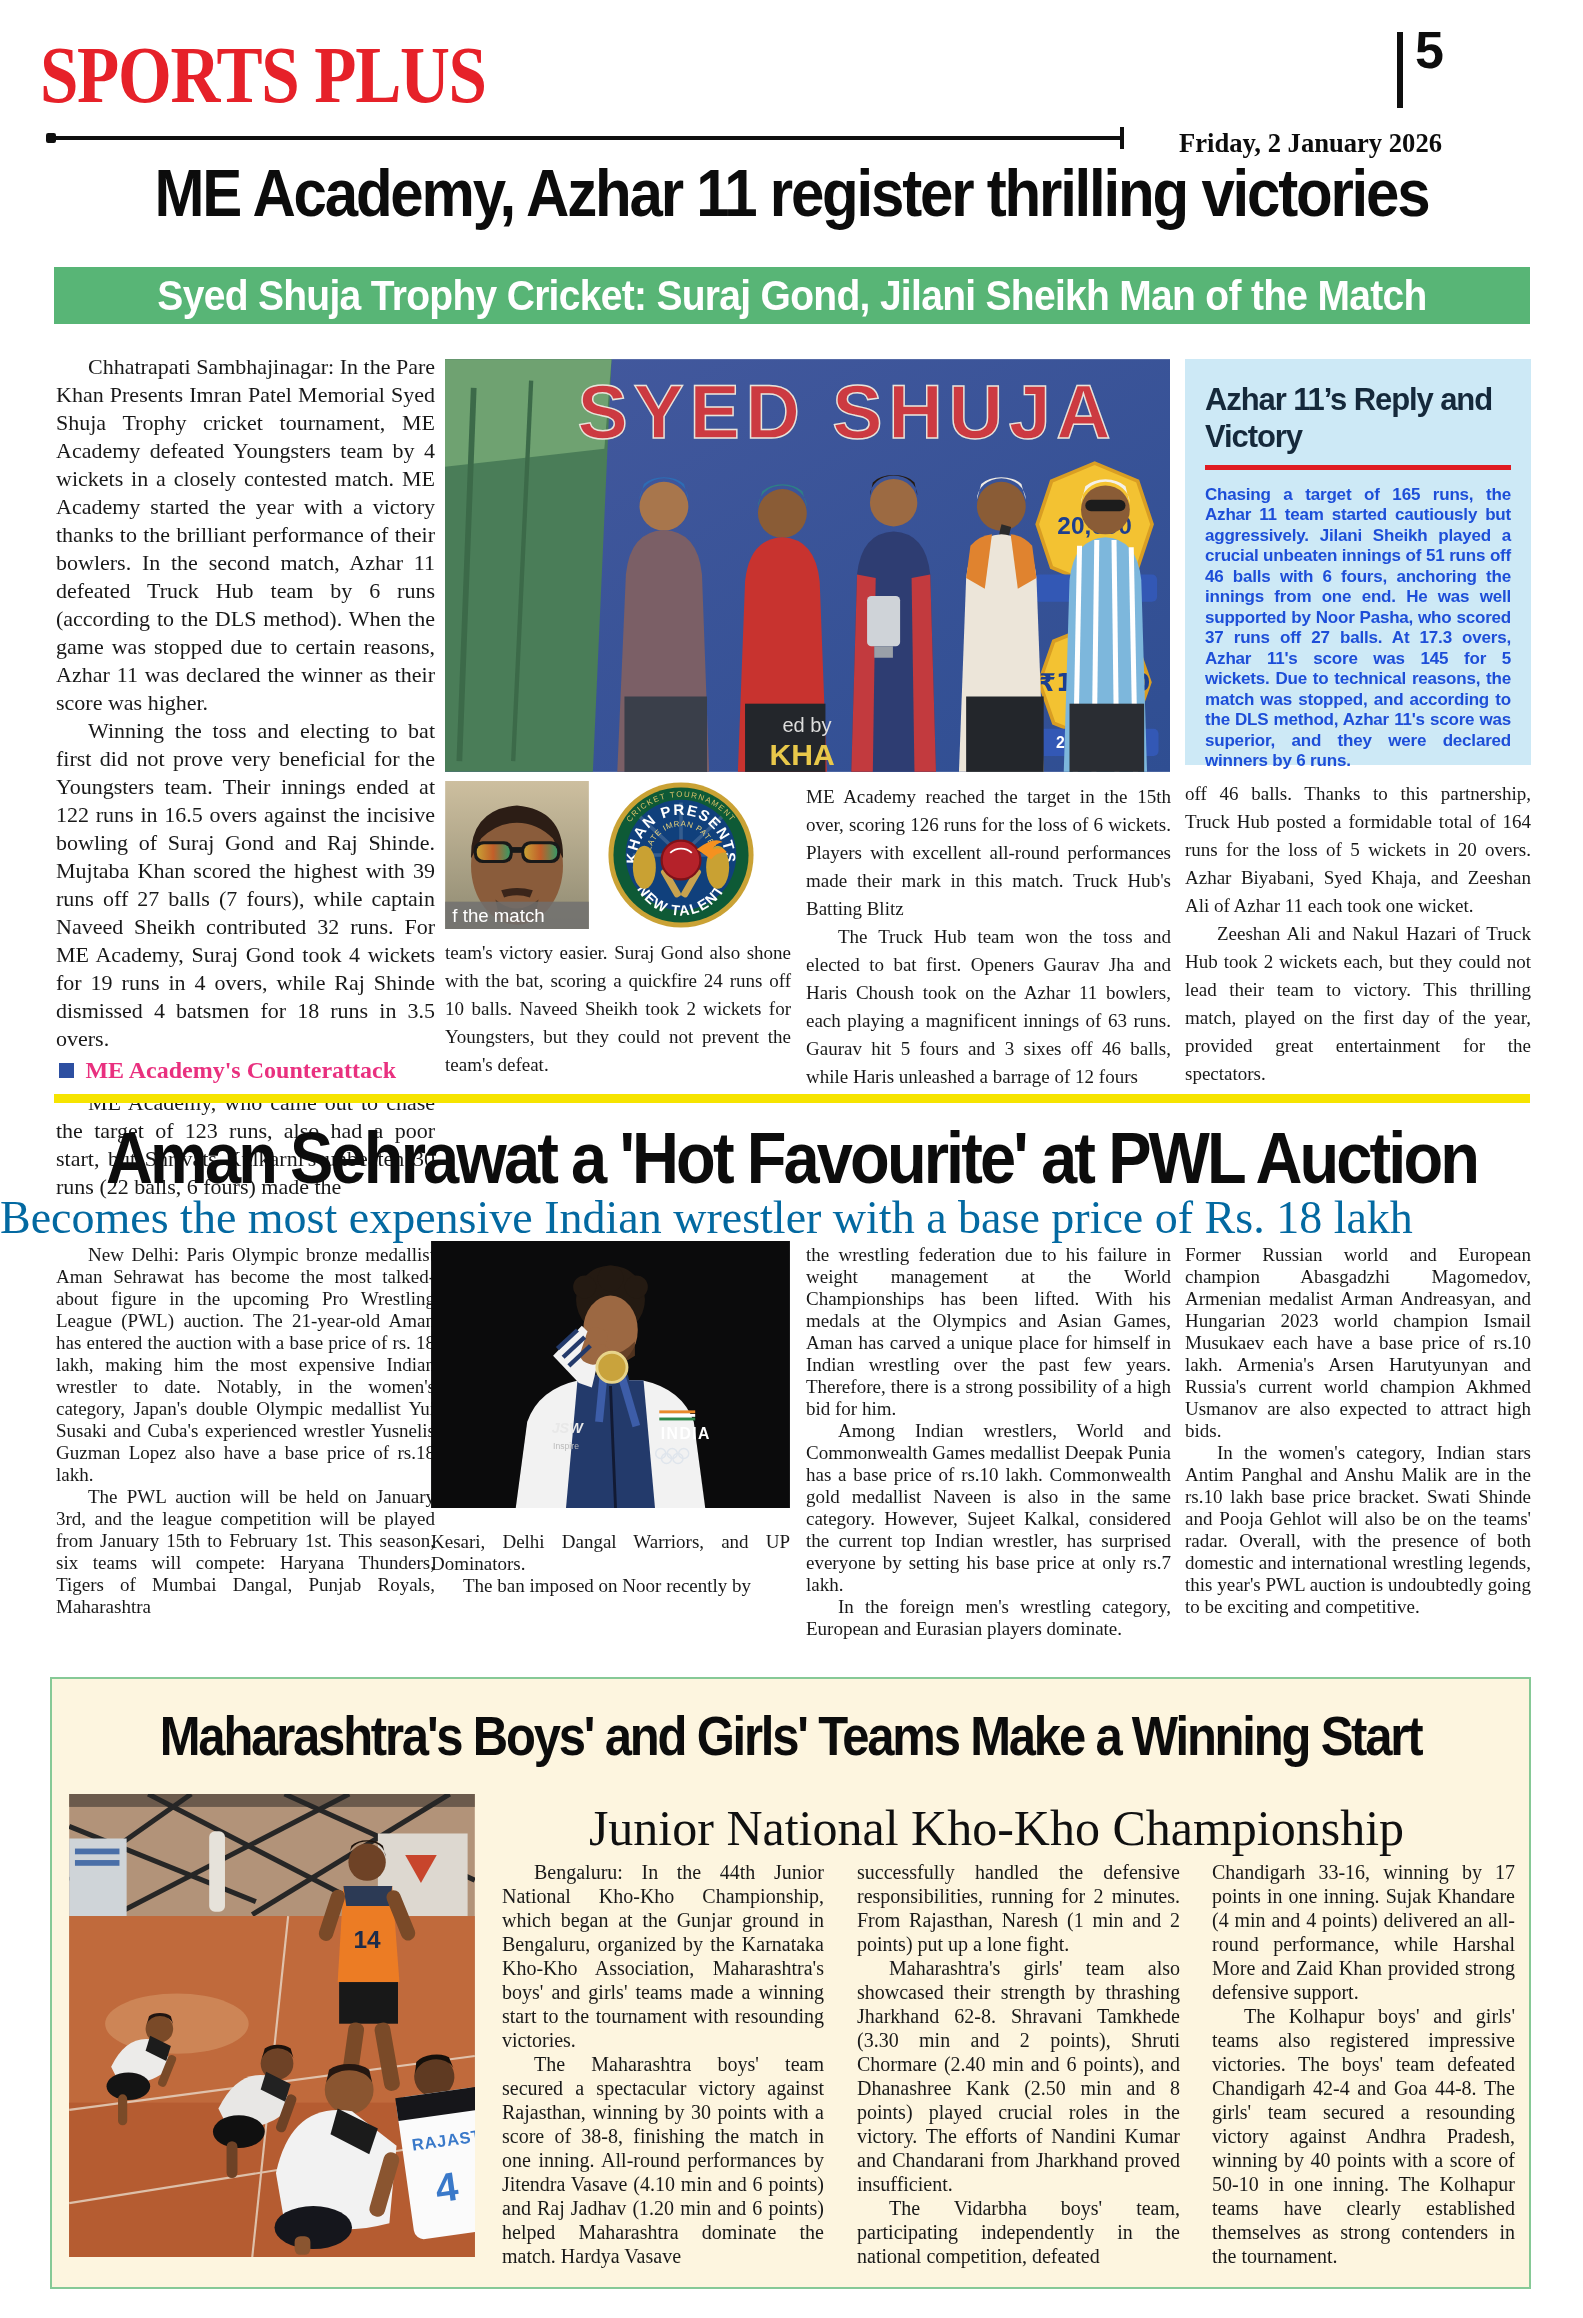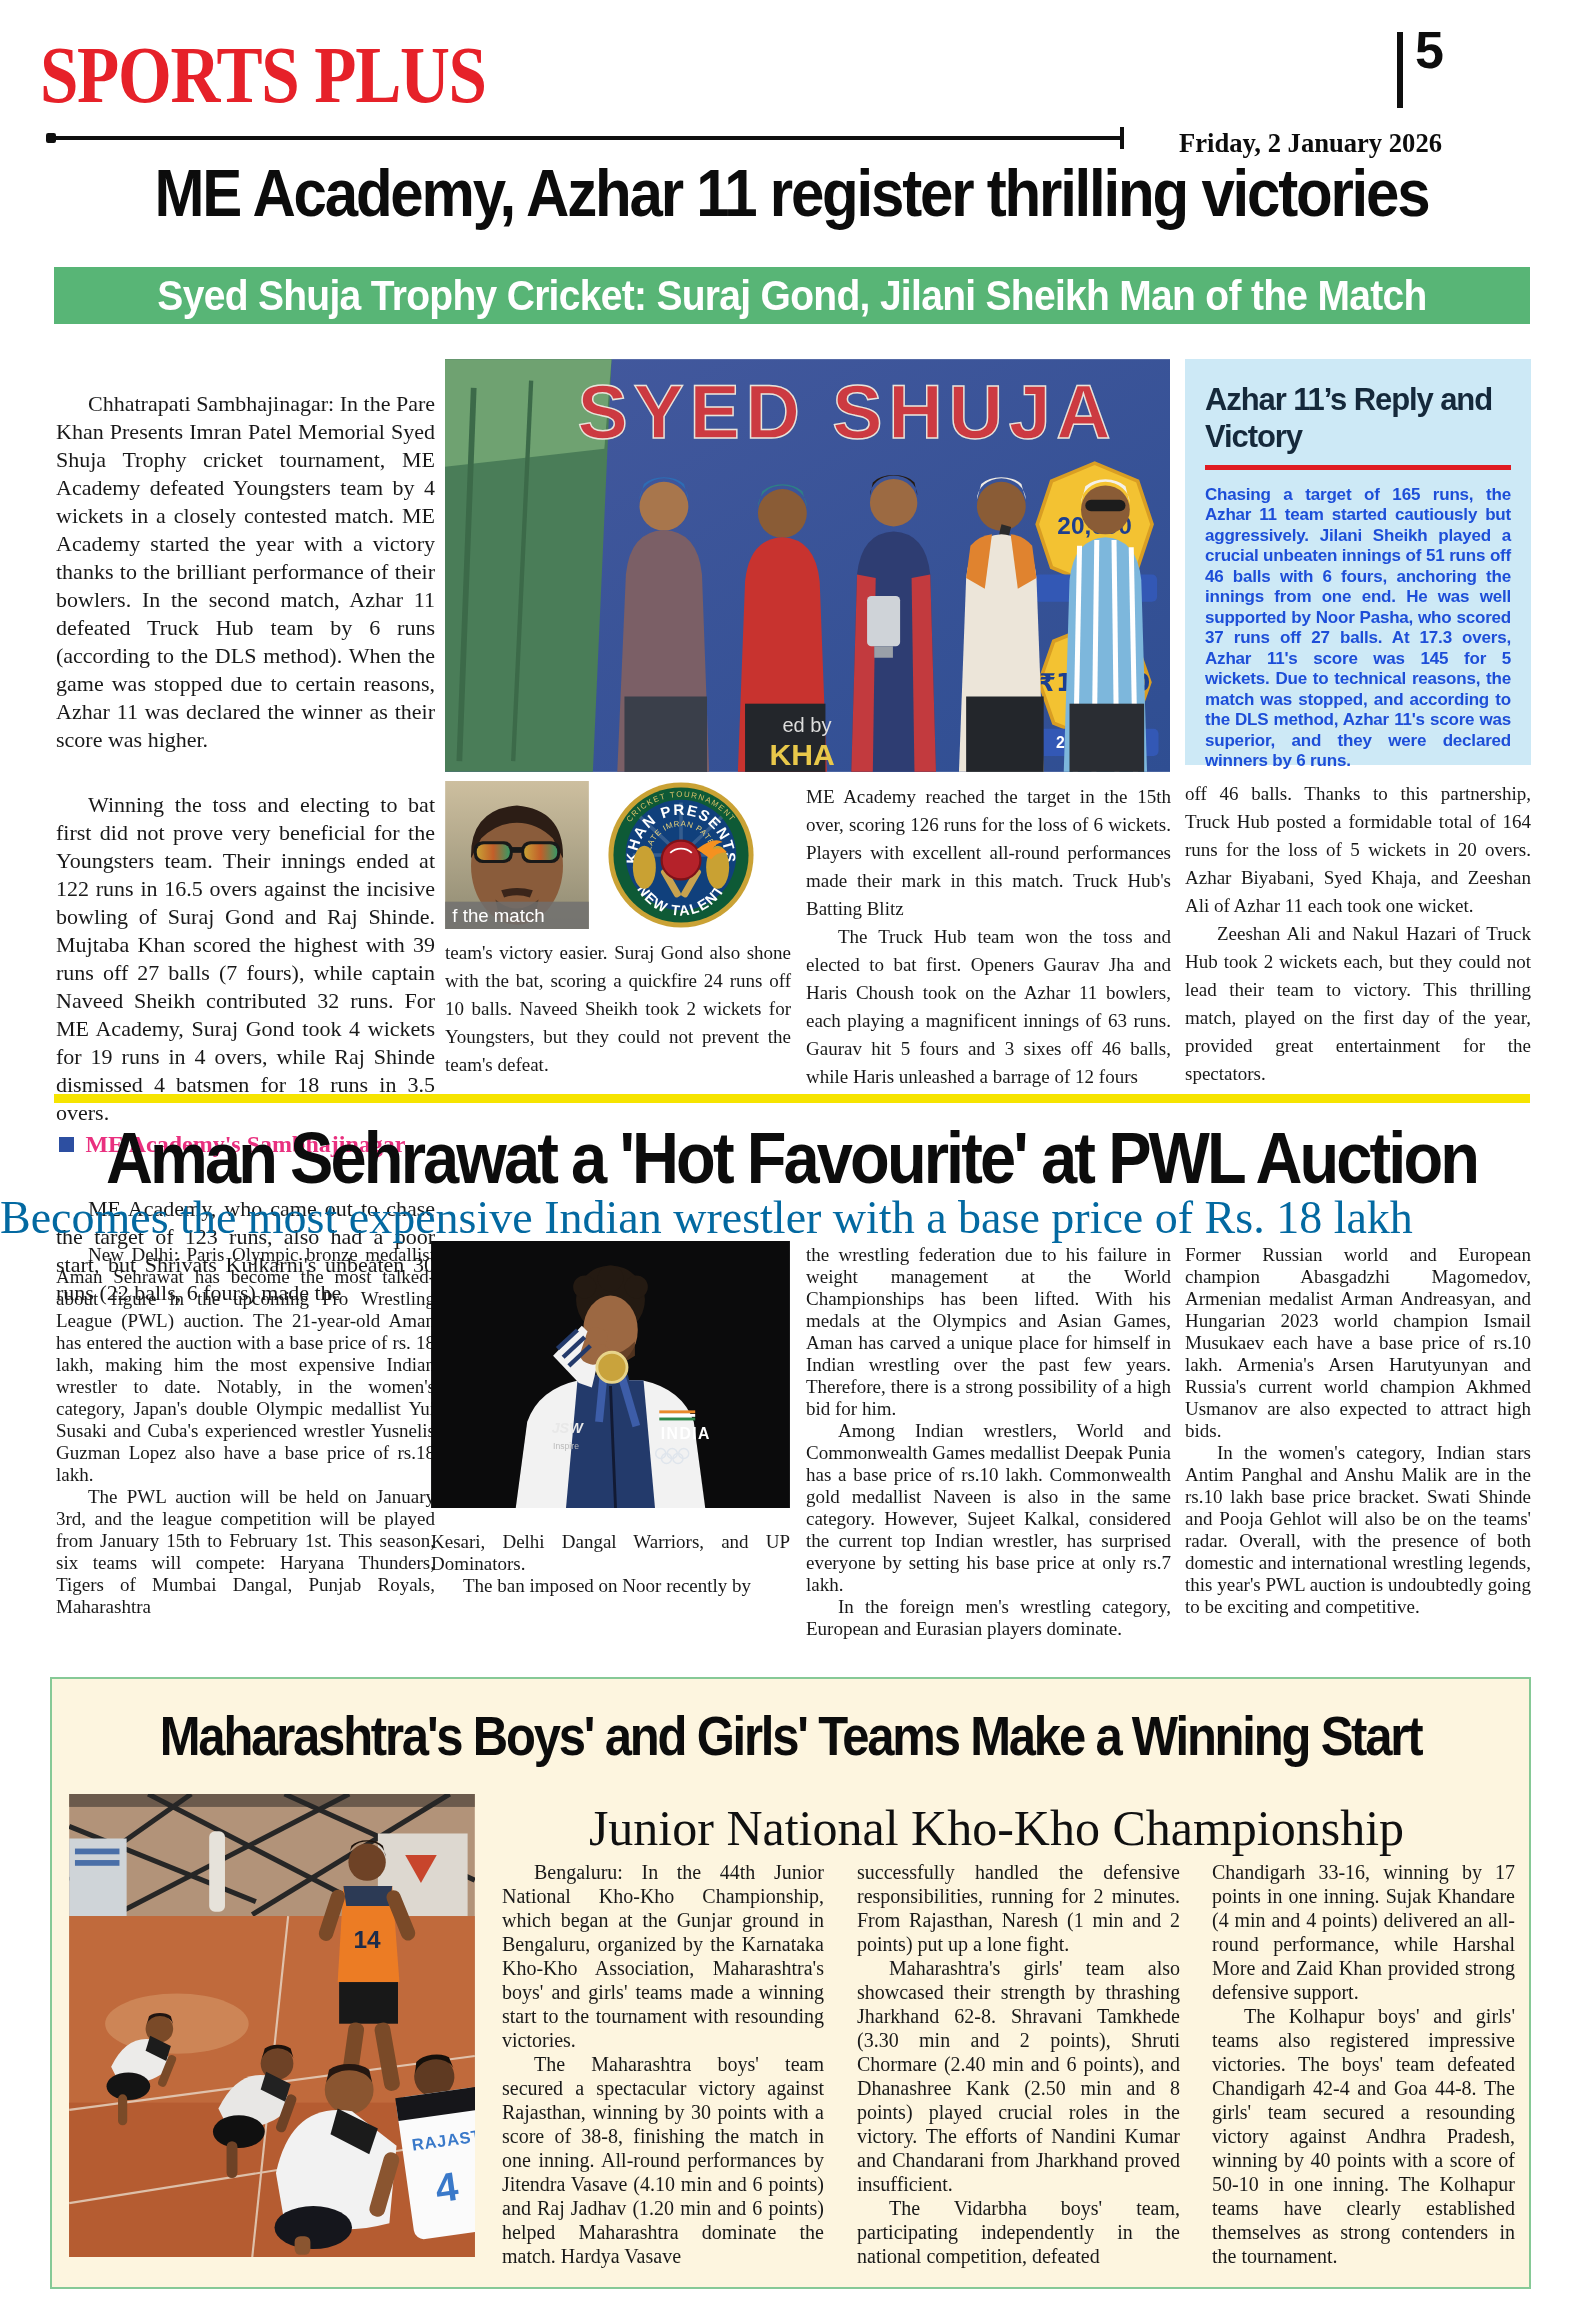--- a/index.html
+++ b/index.html
@@ -2,21 +2,21 @@
 <html style="font-size:11.5px"><head>
 <meta charset="utf-8">
 <style>
   html,body{margin:0;padding:0;background:#e9e9e9;}
   .page{position:relative;width:1583px;height:2319px;background:#ffffff;margin:0 auto;
         font-family:"Liberation Serif",serif;color:#191919;overflow:hidden;}
   .abs{position:absolute;}
   p{margin:0 0 0 0;}
   .just{text-align:justify;}
   .ind{text-indent:32px;}
-  .b1{font-size:22px;line-height:28px;margin-top:37px;}
+  .b1{font-size:22px;line-height:28px;}
   .b2{font-size:19px;line-height:28px;}
   .b3{font-size:19px;line-height:22px;}
   .b4{font-size:20px;line-height:24px;}
 
   
   #mast-title{left:40px;top:29px;font-family:"Liberation Serif",serif;font-weight:700;
               font-size:72px;letter-spacing:-1.4px;color:#e62129;transform:scale(0.96,1.12);
               transform-origin:left top;white-space:nowrap;}
   #rule{left:54px;top:136px;width:1068px;height:3.6px;background:#0f0f0f;}
   #ruledot{left:46px;top:133px;width:10px;height:10px;background:#0f0f0f;border-radius:2.2px;}
@@ -90,21 +90,21 @@
   <div class="abs" id="h1a">ME Academy, Azhar 11 register thrilling victories</div>
   <div class="abs" id="kicker">
     <span>Syed Shuja Trophy Cricket: Suraj Gond, Jilani Sheikh Man of the Match</span>
   </div>
 
   <div class="abs" id="a1col1">
     <p class="b1 just ind">Chhatrapati Sambhajinagar: In the Pare Khan Presents Imran Patel Memorial Syed Shuja Trophy cricket tournament, ME Academy defeated Youngsters team by 4 wickets in a closely contested match. ME Academy started the year with a victory thanks to the brilliant performance of their bowlers. In the second match, Azhar 11 defeated Truck Hub team by 6 runs (according to the DLS method). When the game was stopped due to certain reasons, Azhar 11 was declared the winner as their score was higher.</p>
     <p class="b1 just ind">Winning the toss and electing to bat first did not prove very beneficial for the Youngsters team. Their innings ended at 122 runs in 16.5 overs against the incisive bowling of Suraj Gond and Raj Shinde. Mujtaba Khan scored the highest with 39 runs off 27 balls (7 fours), while captain Naveed Sheikh contributed 32 runs. For ME Academy, Suraj Gond took 4 wickets for 19 runs in 4 overs, while Raj Shinde dismissed 4 batsmen for 18 runs in 3.5 overs.</p>
     <div class="subhead-row">
       <div class="bullet-sq"></div>
-      <div class="subhead-txt">ME Academy's Sambhajinagar</div>
+      <div class="subhead-txt">ME Academy's Counterattack</div>
     </div>
     <p class="b1 just ind">ME Academy, who came out to chase the target of 123 runs, also had a poor start, but Shrivats Kulkarni's unbeaten 30 runs (22 balls, 6 fours) made the</p>
   </div>
 
   <svg class="abs" id="photo1" viewBox="0 0 1010 575">
     <defs>
       <linearGradient id="pg1" x1="0" y1="0" x2="1" y2="1">
         <stop offset="0" stop-color="#44599e"></stop>
           <stop offset="1" stop-color="#2f4e92"></stop>
       </linearGradient>

